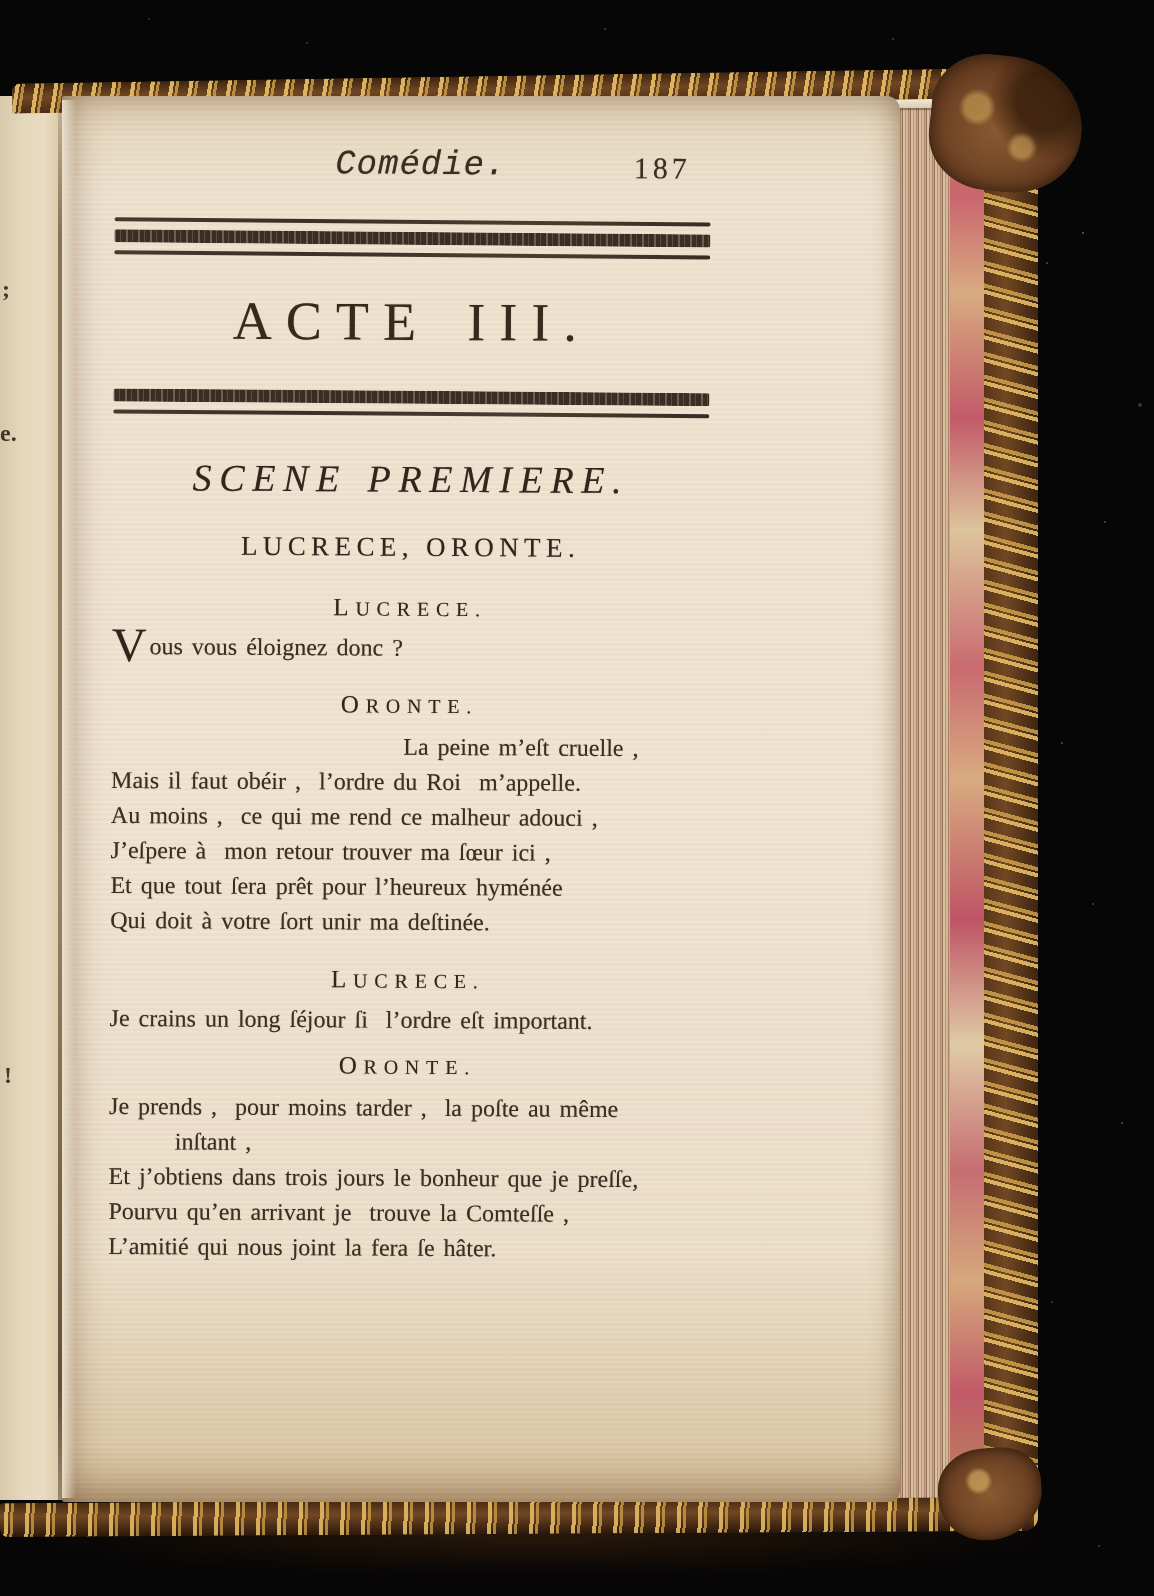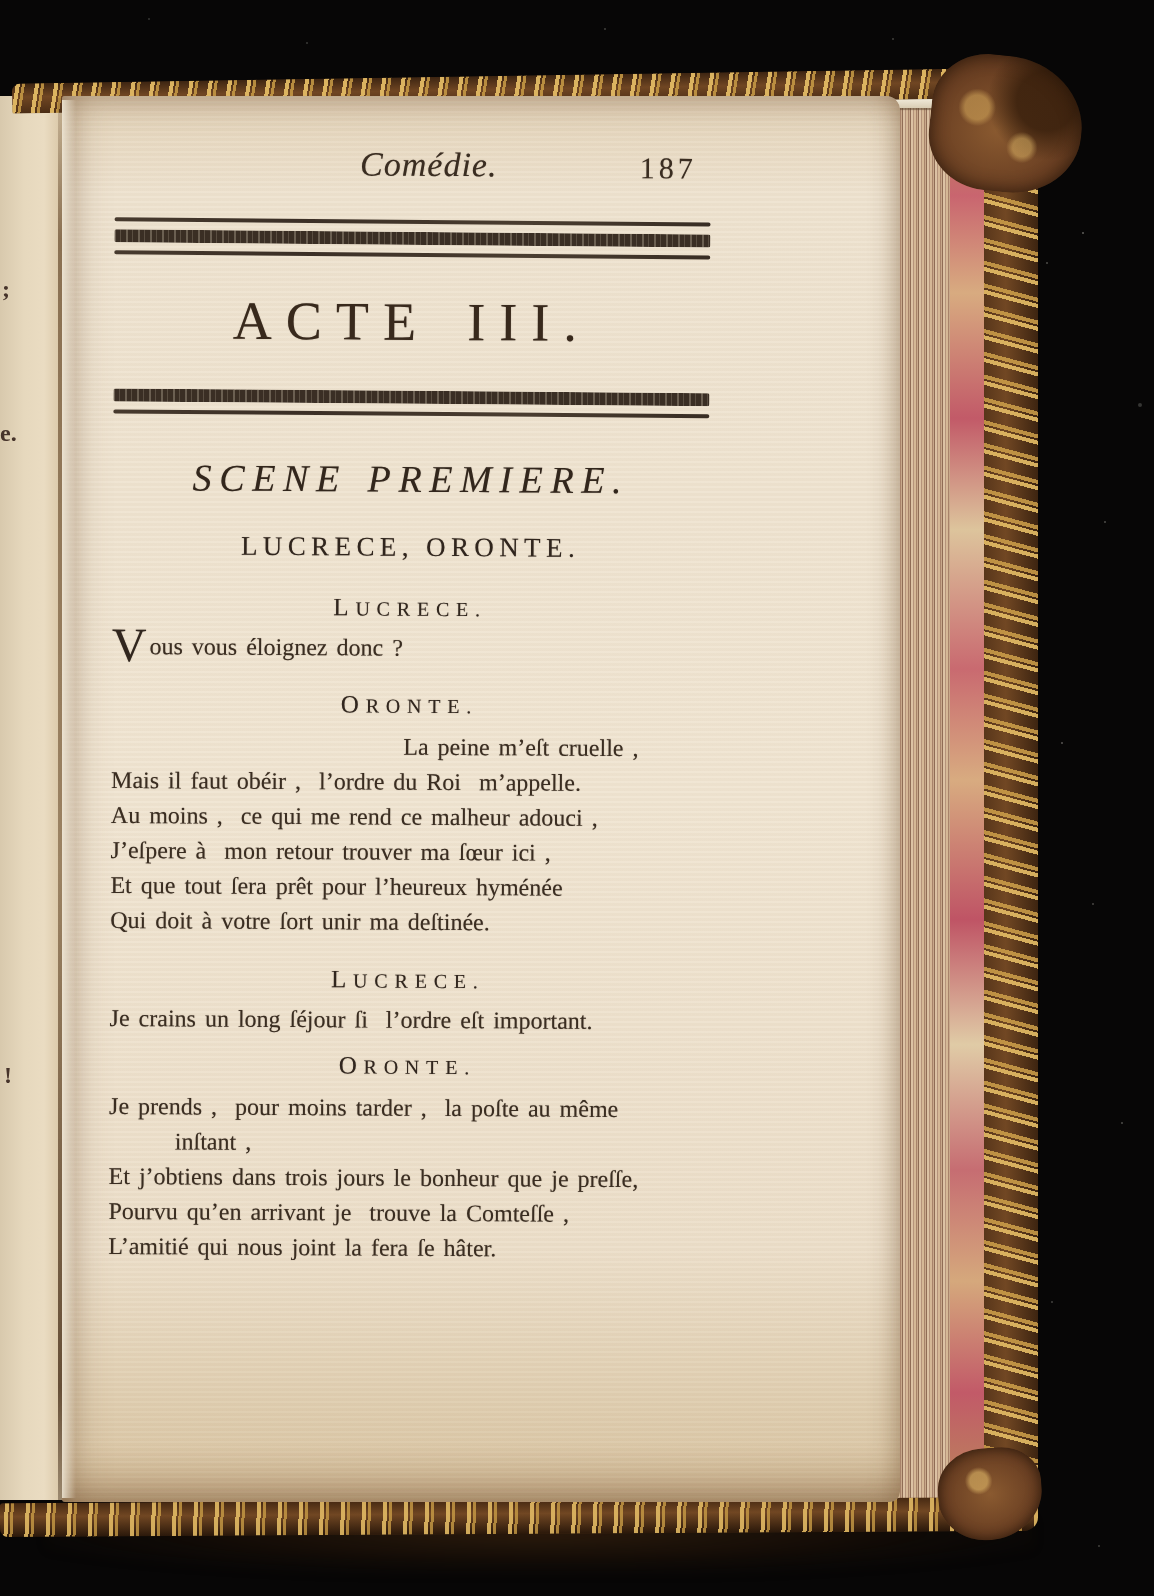--- a/index.html
+++ b/index.html
@@ -102,23 +102,23 @@
     box-shadow:
       inset 28px 0 38px -22px rgba(120,88,56,.55),
       inset -18px 0 28px -16px rgba(125,92,58,.45),
       inset 0 24px 34px -20px rgba(120,88,56,.38),
       inset 0 -30px 40px -22px rgba(112,80,48,.5);}
   
   .page-content{position:absolute;left:53px;top:44px;width:596px;color:#3a2d21;
     transform:rotate(.35deg);transform-origin:0 0;
     text-shadow:0 0 1px rgba(58,45,33,.45);}
   .head-row{position:relative;height:48px;margin-top:4px;}
-  .running-header{position:absolute;left:50%;transform:translateX(-50%);margin-left:16px;
-    font-style:italic;font-size:34px;letter-spacing:1px;white-space:nowrap;}
-  .page-number{position:absolute;right:14px;top:4px;font-size:30px;letter-spacing:4px;}
+  .running-header{position:absolute;left:50%;transform:translateX(-50%);margin-left:8px;
+    font-style:italic;font-size:34px;letter-spacing:1px;white-space:nowrap;font-family:Liberation Mono, monospace;}
+  .page-number{position:absolute;right:20px;top:4px;font-size:30px;letter-spacing:4px;}
   .rule{border-radius:2px;}
   .rule-thin{height:4px;background:linear-gradient(90deg,#473a2e,#3b2f26 30%,#4a3d30 70%,#382d24);}
   .rule-thick{height:13px;background-color:#3a2e24;
     background-image:repeating-linear-gradient(90deg,rgba(235,224,200,.28) 0 2px,rgba(0,0,0,0) 2px 6px,rgba(235,224,200,.18) 6px 7px,rgba(0,0,0,0) 7px 12px);}
   .rules-3{margin-top:26px;transform:rotate(.15deg);}
   .rules-3 .rule-thick{margin:8px 0;}
   .rules-2{margin-top:40px;transform:rotate(.1deg);}
   .rules-2 .rule-thin{margin-top:8px;}
   .act-title{margin-top:36px;text-align:center;font-size:54px;line-height:58px;
     letter-spacing:.26em;word-spacing:.18em;color:#38291c;}

